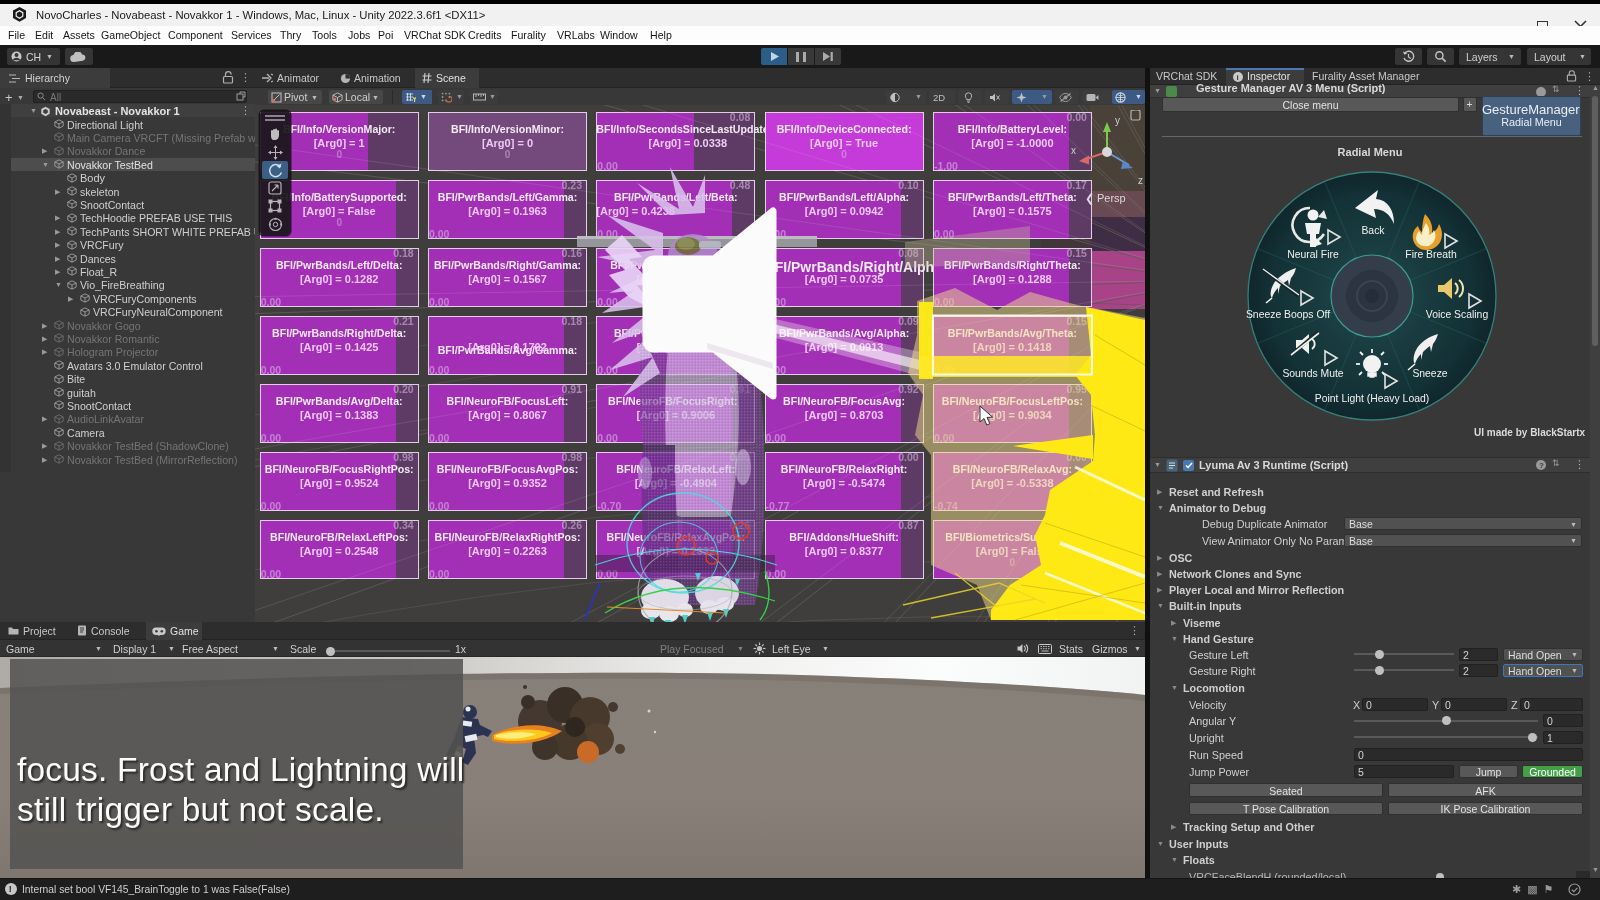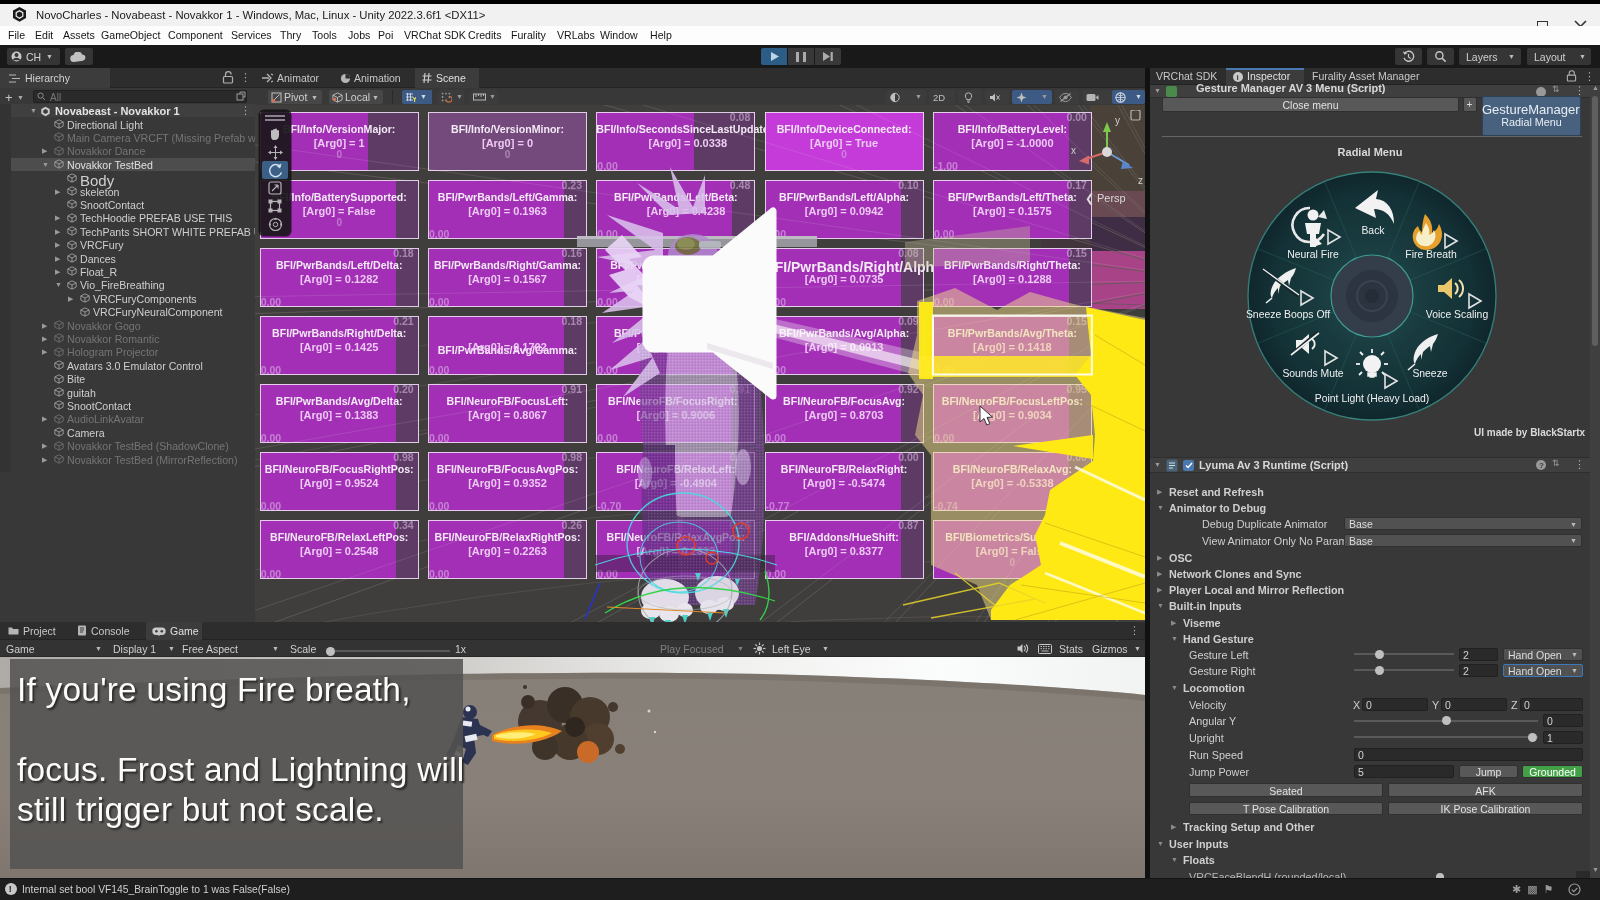--- a/index.html
+++ b/index.html
@@ -130,21 +130,21 @@
 <div class="tx" style="left:67px;top:145.4px;font-size:10.6px;color:#757575;">Novakkor Dance</div>
 <div class="abs" style="left:11px;top:157.6px;width:244px;height:13.4px;background:#4d4d4d;"></div>
 <div class="tx" style="left:42px;top:160.8px;font-size:7px;color:#9a9a9a;">▼</div>
 <svg class="abs" style="left:54px;top:159.2px" width="10" height="10" viewBox="0 0 12 12">
     <path d="M6 1 L11 3.5 V8.5 L6 11 L1 8.5 V3.5 Z M1 3.5 L6 6 L11 3.5 M6 6 V11" fill="none" stroke="#9e9e9e" stroke-width="1.1"></path>
   </svg>
 <div class="tx" style="left:67px;top:158.8px;font-size:10.6px;color:#e0e0e0;">Novakkor TestBed</div>
 <svg class="abs" style="left:67px;top:172.6px" width="10" height="10" viewBox="0 0 12 12">
     <path d="M6 1 L11 3.5 V8.5 L6 11 L1 8.5 V3.5 Z M1 3.5 L6 6 L11 3.5 M6 6 V11" fill="none" stroke="#9e9e9e" stroke-width="1.1"></path>
   </svg>
-<div class="tx" style="left:80px;top:172.2px;font-size:15px;color:#cfcfcf;">Body</div>
+<div class="tx" style="left:80px;top:172.2px;font-size:11px;color:#cfcfcf;">Body</div>
 <div class="tx" style="left:55px;top:187.6px;font-size:7px;color:#9a9a9a;">▶</div>
 <svg class="abs" style="left:67px;top:186.0px" width="10" height="10" viewBox="0 0 12 12">
     <path d="M6 1 L11 3.5 V8.5 L6 11 L1 8.5 V3.5 Z M1 3.5 L6 6 L11 3.5 M6 6 V11" fill="none" stroke="#9e9e9e" stroke-width="1.1"></path>
   </svg>
 <div class="tx" style="left:80px;top:185.6px;font-size:10.6px;color:#cfcfcf;">skeleton</div>
 <svg class="abs" style="left:67px;top:199.4px" width="10" height="10" viewBox="0 0 12 12">
     <path d="M6 1 L11 3.5 V8.5 L6 11 L1 8.5 V3.5 Z M1 3.5 L6 6 L11 3.5 M6 6 V11" fill="none" stroke="#9e9e9e" stroke-width="1.1"></path>
   </svg>
 <div class="tx" style="left:80px;top:199.0px;font-size:10.6px;color:#cfcfcf;">SnootContact</div>
 <div class="tx" style="left:55px;top:214.4px;font-size:7px;color:#9a9a9a;">▶</div>
@@ -397,21 +397,21 @@
     <div class="tx" style="left:4.7px;top:85.5px;width:159px;text-align:center;font-size:10.6px;font-weight:bold;color:#f3eaf5;">BFI/Info/BatterySupported:</div>
     <div class="tx" style="left:4.7px;top:99.5px;width:159px;text-align:center;font-size:11px;font-weight:bold;color:#edc9f3;">[Arg0] = False</div>
     <div class="tx" style="left:4.7px;top:111.5px;width:159px;text-align:center;font-size:10px;font-weight:bold;color:rgba(230,205,240,0.45);">0</div>
     <div class="abs" style="left:173.0px;top:74.5px;width:159px;height:59px;background:linear-gradient(90deg,#a22fb6 0,#a22fb6 86%,#5d3b65 86%,#5d3b65 100%);border:1.4px solid rgba(238,228,242,0.88);"></div>
     <div class="tx" style="left:173.0px;top:85.5px;width:159px;text-align:center;font-size:10.6px;font-weight:bold;color:#f3eaf5;">BFI/PwrBands/Left/Gamma:</div>
     <div class="tx" style="left:173.0px;top:99.5px;width:159px;text-align:center;font-size:11px;font-weight:bold;color:#edc9f3;">[Arg0] = 0.1963</div>
     <div class="tx" style="left:173.0px;top:73.5px;width:154px;text-align:right;font-size:10.5px;font-weight:bold;color:rgba(225,195,235,0.55);">0.23</div>
     <div class="tx" style="left:174.0px;top:122.5px;font-size:10.5px;font-weight:bold;color:rgba(225,195,235,0.55);">0.00</div>
     <div class="abs" style="left:341.3px;top:74.5px;width:159px;height:59px;background:linear-gradient(90deg,#a22fb6 0,#a22fb6 86%,#5d3b65 86%,#5d3b65 100%);border:1.4px solid rgba(238,228,242,0.88);"></div>
     <div class="tx" style="left:341.3px;top:85.5px;width:159px;text-align:center;font-size:10.6px;font-weight:bold;color:#f3eaf5;">BFI/PwrBands/Left/Beta:</div>
-    <div class="tx" style="left:341.3px;top:99.5px;width:129px;text-align:right;font-size:11px;font-weight:bold;color:#edc9f3;">[Arg0] = 0.4238</div>
+    <div class="tx" style="left:341.3px;top:99.5px;width:129px;text-align:left;font-size:11px;font-weight:bold;color:#edc9f3;">[Arg0] = 0.4238</div>
     <div class="tx" style="left:341.3px;top:73.5px;width:154px;text-align:right;font-size:10.5px;font-weight:bold;color:rgba(225,195,235,0.55);">0.48</div>
     <div class="tx" style="left:342.3px;top:122.5px;font-size:10.5px;font-weight:bold;color:rgba(225,195,235,0.55);">0.00</div>
     <div class="abs" style="left:509.6px;top:74.5px;width:159px;height:59px;background:linear-gradient(90deg,#a22fb6 0,#a22fb6 86%,#5d3b65 86%,#5d3b65 100%);border:1.4px solid rgba(238,228,242,0.88);"></div>
     <div class="tx" style="left:509.6px;top:85.5px;width:159px;text-align:center;font-size:10.6px;font-weight:bold;color:#f3eaf5;">BFI/PwrBands/Left/Alpha:</div>
     <div class="tx" style="left:509.6px;top:99.5px;width:159px;text-align:center;font-size:11px;font-weight:bold;color:#edc9f3;">[Arg0] = 0.0942</div>
     <div class="tx" style="left:509.6px;top:73.5px;width:154px;text-align:right;font-size:10.5px;font-weight:bold;color:rgba(225,195,235,0.55);">0.10</div>
     <div class="tx" style="left:510.6px;top:122.5px;font-size:10.5px;font-weight:bold;color:rgba(225,195,235,0.55);">0.00</div>
     <div class="abs" style="left:677.9px;top:74.5px;width:159px;height:59px;background:linear-gradient(90deg,#a22fb6 0,#a22fb6 86%,#5d3b65 86%,#5d3b65 100%);border:1.4px solid rgba(238,228,242,0.88);"></div>
     <div class="tx" style="left:677.9px;top:85.5px;width:159px;text-align:center;font-size:10.6px;font-weight:bold;color:#f3eaf5;">BFI/PwrBands/Left/Theta:</div>
     <div class="tx" style="left:677.9px;top:99.5px;width:159px;text-align:center;font-size:11px;font-weight:bold;color:#edc9f3;">[Arg0] = 0.1575</div>
@@ -813,21 +813,20 @@
         <rect x="463" y="64" width="9" height="5" transform="rotate(8 467 66)"></rect>
         <rect x="465" y="78" width="12" height="6" transform="rotate(-12 471 81)"></rect>
         <circle cx="468" cy="52" r="2.5"></circle>
         <rect x="455" y="95" width="6" height="4" transform="rotate(30 458 97)"></rect>
       </g>
 <circle cx="649" cy="54" r="1.5" fill="#d8d4cf"></circle>
       <circle cx="655" cy="75" r="1.2" fill="#d8d4cf"></circle>
       <circle cx="525" cy="30" r="2" fill="#3a332c"></circle>
 </svg>
     <div class="abs" style="left:10px;top:2px;width:453px;height:210px;background:rgba(84,83,81,0.86);"></div>
-    <div class="tx" style="left:17px;top:14px;font-size:33.5px;color:#fbfbf9;text-shadow:1.8px 1.8px 2px rgba(30,30,30,0.85);letter-spacing:0.2px;">If you're using Fire breath,</div>
     <div class="tx" style="left:17px;top:94px;font-size:33.5px;color:#fbfbf9;text-shadow:1.8px 1.8px 2px rgba(30,30,30,0.85);letter-spacing:0.2px;">focus. Frost and Lightning will</div>
     <div class="tx" style="left:17px;top:134px;font-size:33.5px;color:#fbfbf9;text-shadow:1.8px 1.8px 2px rgba(30,30,30,0.85);letter-spacing:0.2px;">still trigger but not scale.</div>
   </div>
 <div class="abs" style="left:1150px;top:68px;width:450px;height:810px;background:#383838;"></div>
 <div class="abs" style="left:1150px;top:68px;width:450px;height:17px;background:#2d2d2d;border-bottom:1px solid #232323;"></div>
 <div class="abs" style="left:1226px;top:68px;width:78px;height:17px;background:#3c3c3c;border-top:2px solid #4a78b0;"></div>
 <div class="tx" style="left:1156px;top:70px;font-size:10.5px;color:#c8c8c8;">VRChat SDK</div>
 <div class="abs" style="left:1233px;top:71.5px;width:10px;height:10px;border-radius:5px;background:#c8c8c8;"></div>
 <div class="tx" style="left:1236.4px;top:72.5px;font-size:8px;color:#3c3c3c;font-weight:bold;">i</div>
 <div class="tx" style="left:1247px;top:70px;font-size:10.5px;color:#e0e0e0;">Inspector</div>

